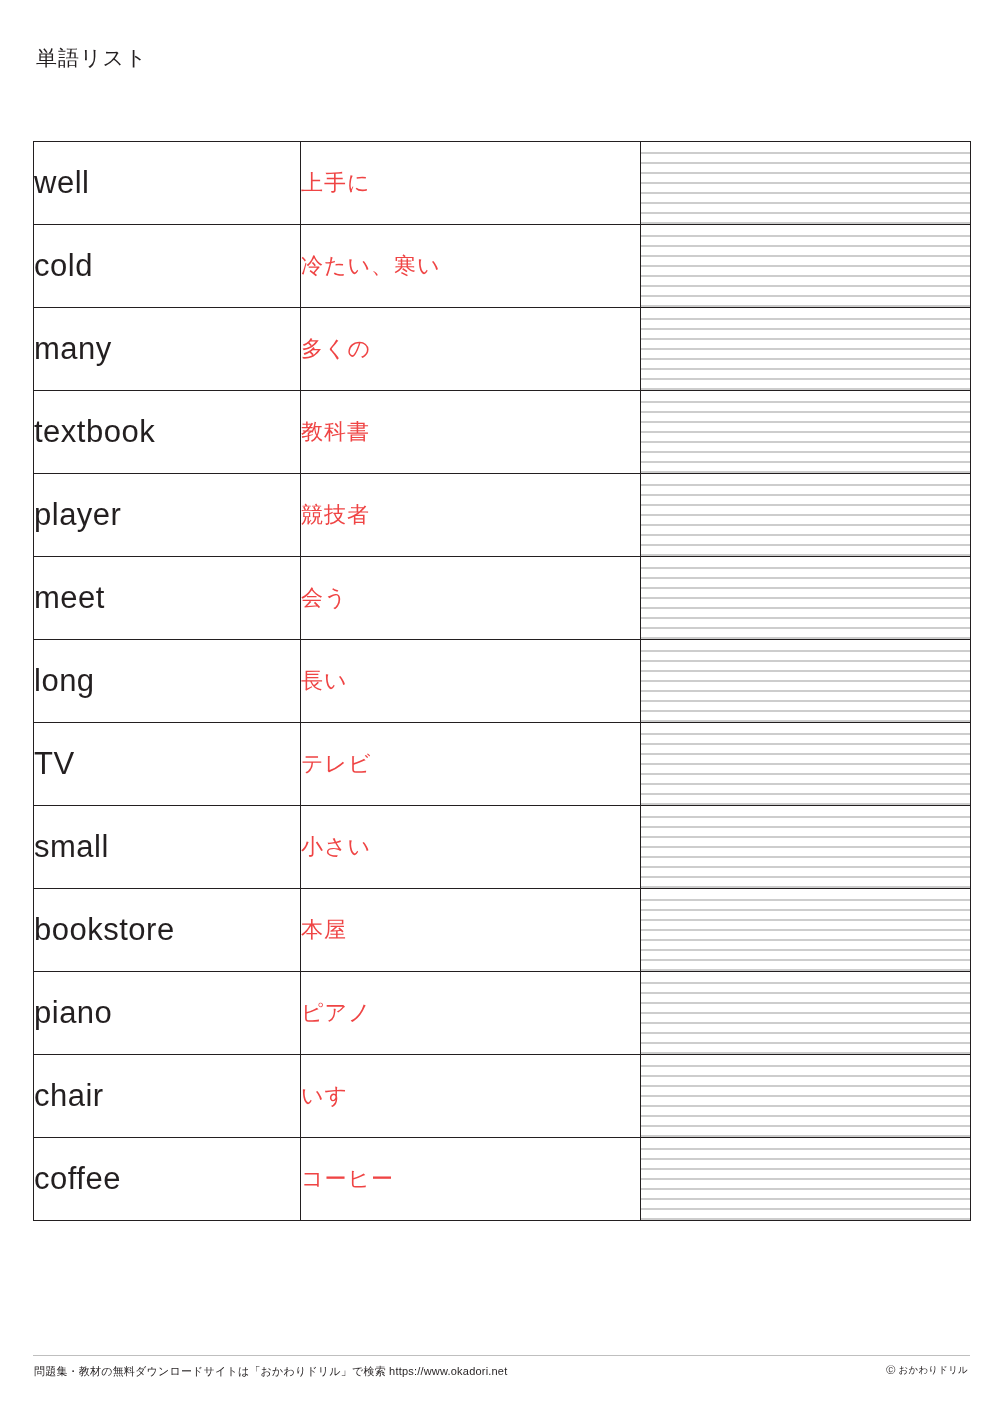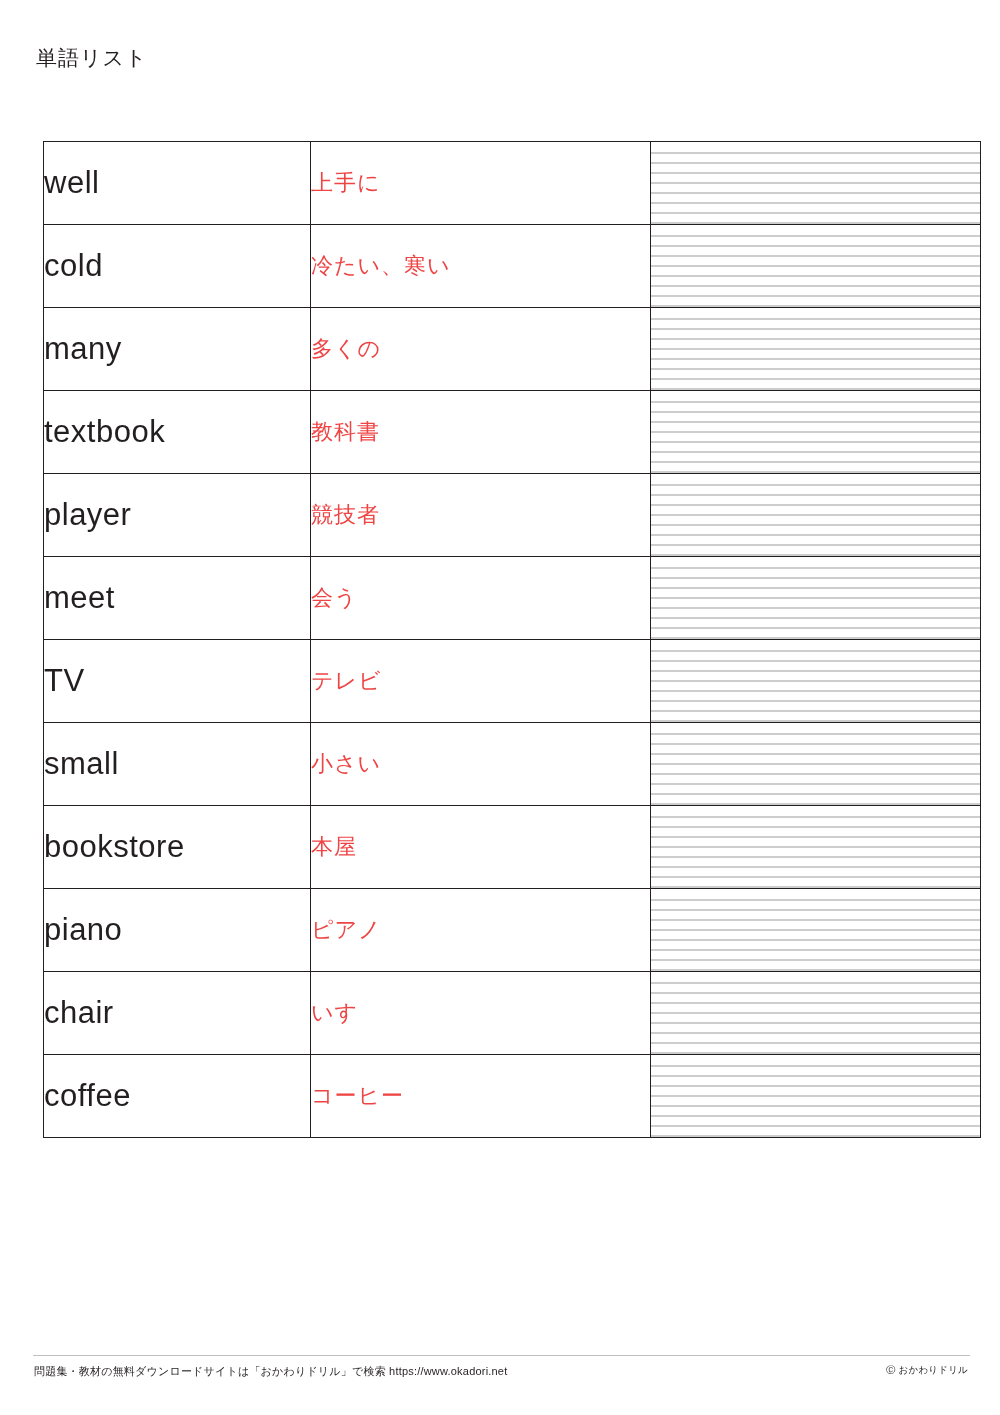--- a/index.html
+++ b/index.html
@@ -34,21 +34,20 @@
     font-weight: 400;
   }
 
   .word-table {
     position: absolute;
     left: 33px;
     top: 141px;
     width: 937px;
     border-collapse: collapse;
     table-layout: fixed;
-    margin-left: 10px;
   }
 
   .word-table td {
     border: 1px solid #231f20;
     padding: 0;
     height: 83px;
     vertical-align: middle;
     box-sizing: border-box;
   }
 
@@ -157,20 +156,25 @@
         <td class="en-cell">player</td>
         <td class="ja-cell">競技者</td>
         <td class="write-cell"></td>
       </tr>
       <tr>
         <td class="en-cell">meet</td>
         <td class="ja-cell">会う</td>
         <td class="write-cell"></td>
       </tr>
       <tr>
+        <td class="en-cell">long</td>
+        <td class="ja-cell">長い</td>
+        <td class="write-cell"></td>
+      </tr>
+      <tr>
         <td class="en-cell">TV</td>
         <td class="ja-cell">テレビ</td>
         <td class="write-cell"></td>
       </tr>
       <tr>
         <td class="en-cell">small</td>
         <td class="ja-cell">小さい</td>
         <td class="write-cell"></td>
       </tr>
       <tr>

